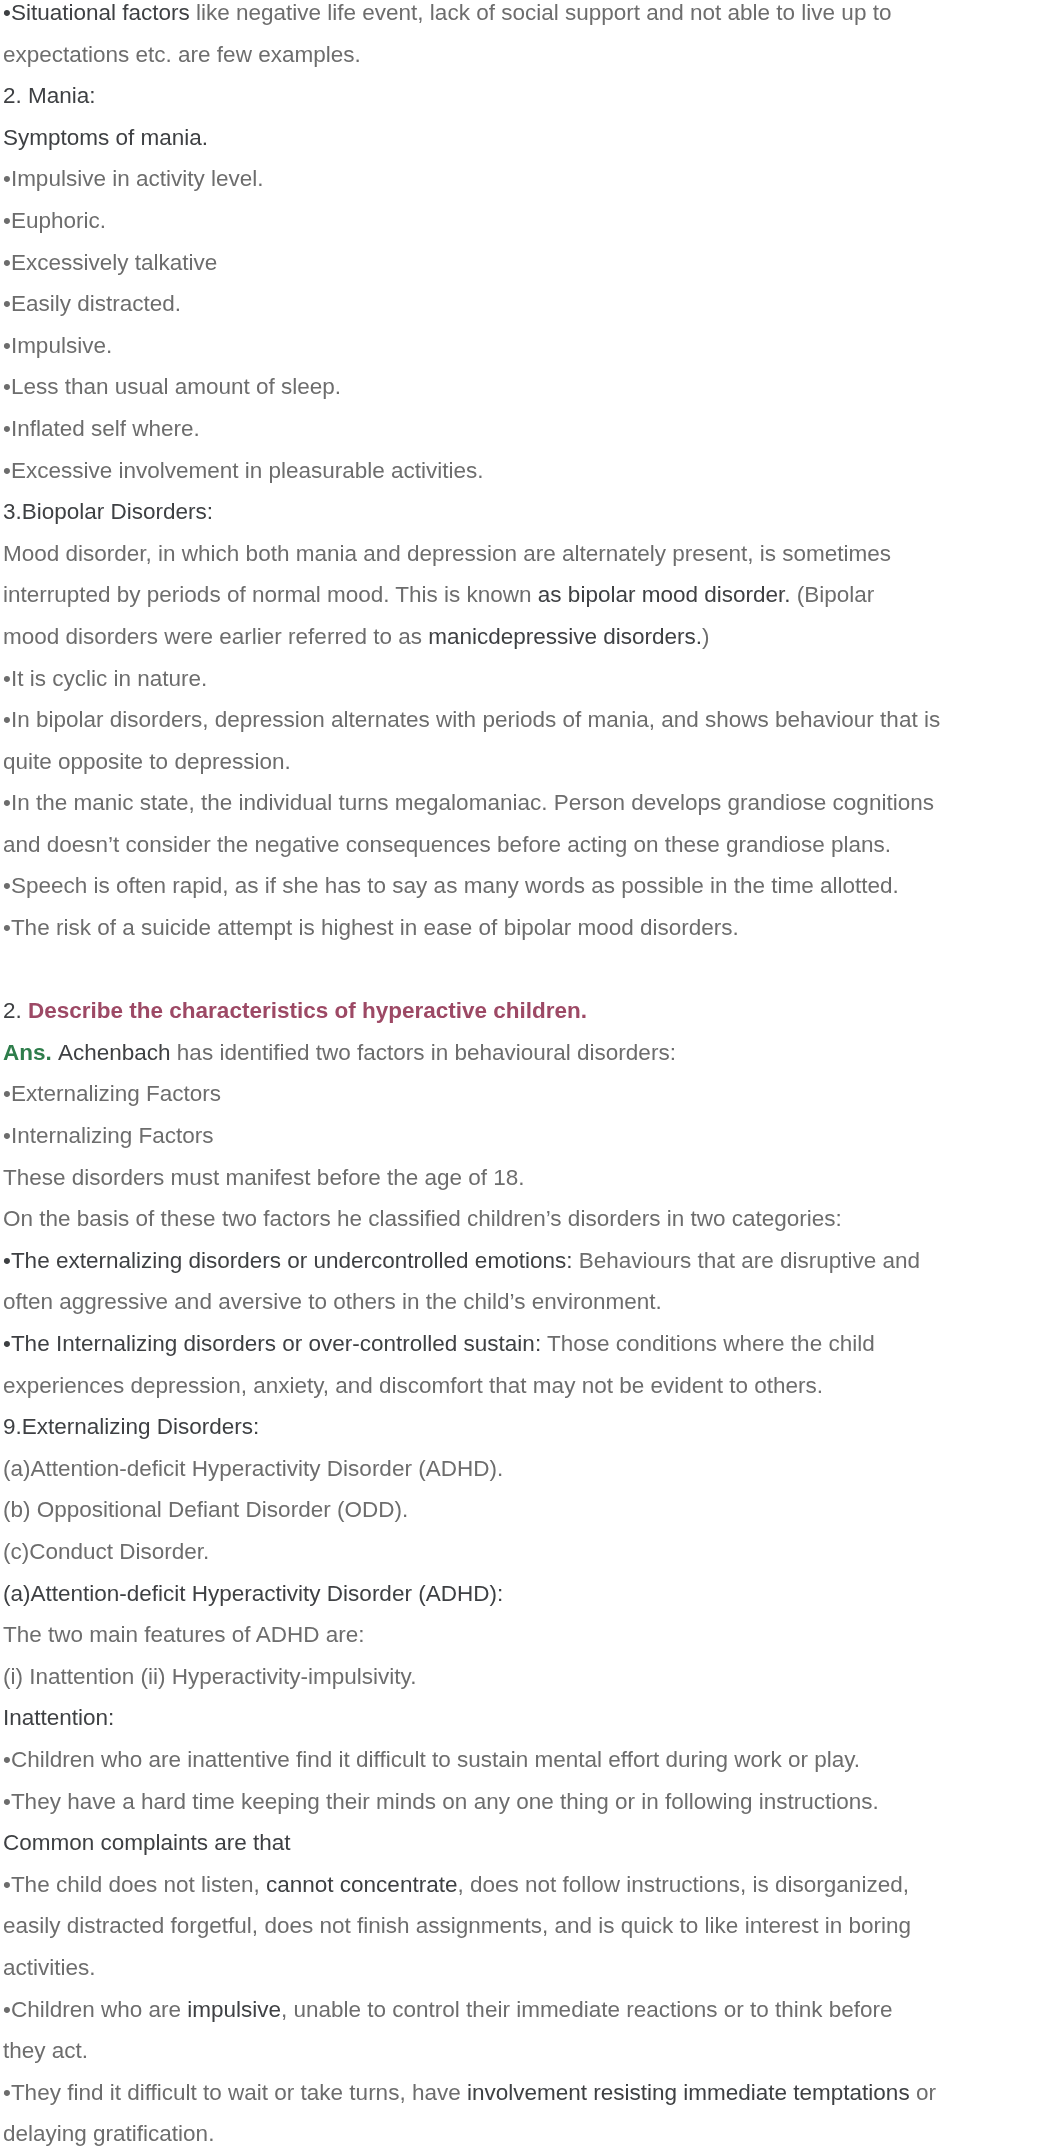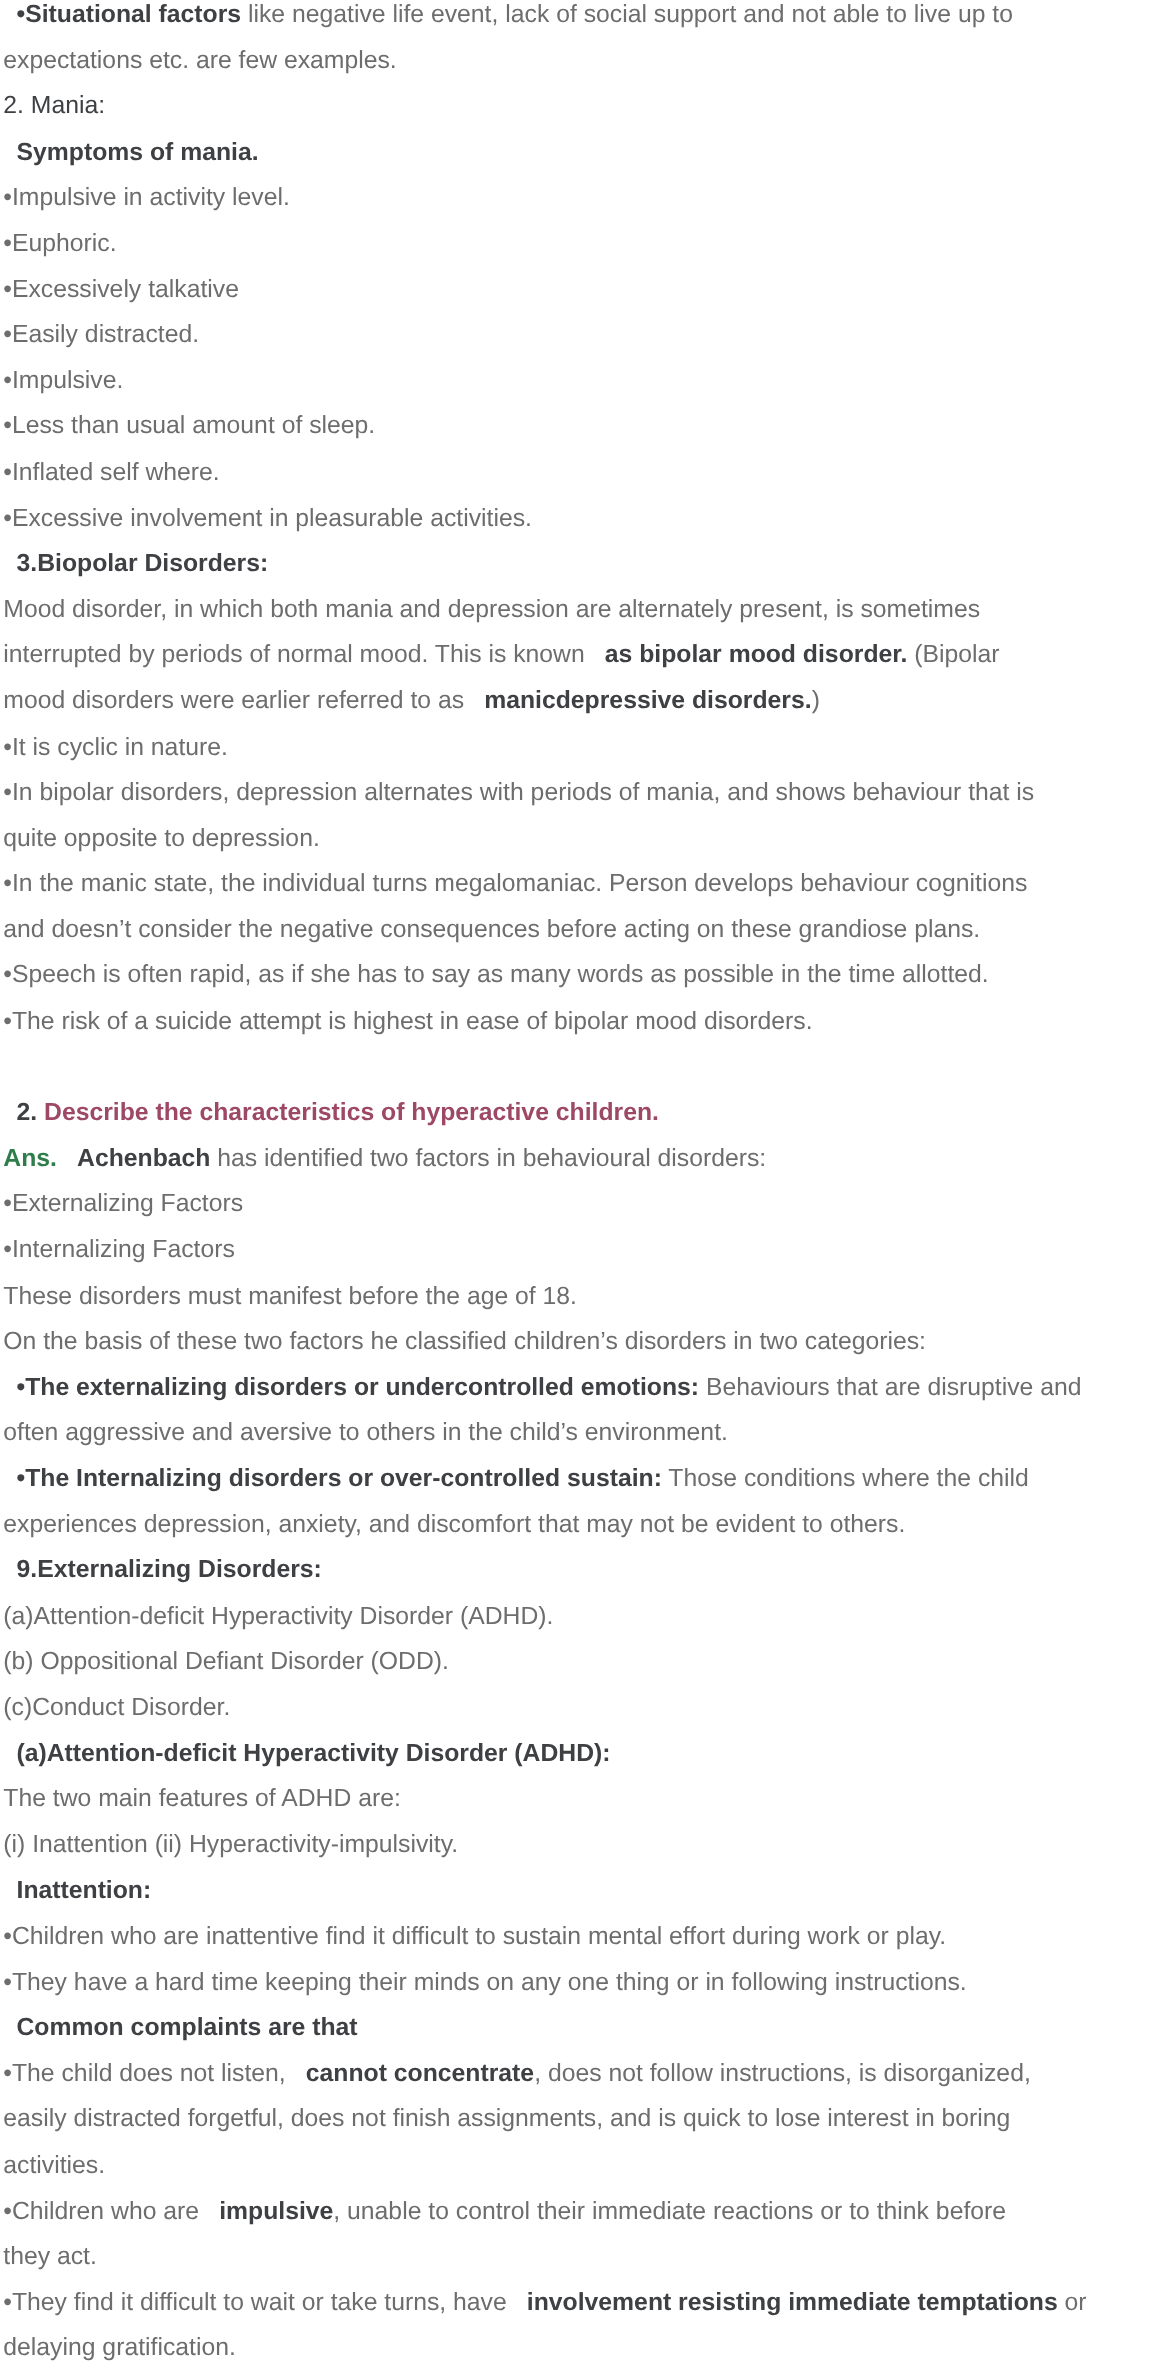--- a/index.html
+++ b/index.html
@@ -24,21 +24,21 @@
   }
   .line {
     white-space: nowrap;
     height: 41.6px;
   }
   .line.blank {
     height: 41.6px;
   }
   .r-body   { color: var(--body, #6d6d6d); font-weight: 400; }
   .r-dark   { color: var(--dark, #3e4043); font-weight: 400; }
-  .r-bold   { color: var(--dark, #3e4043); font-weight: 700; margin-left: 12px; }
+  .r-bold   { color: var(--dark, #3e4043); font-weight: 400; }
   .r-question { color: var(--question, #9d4965); font-weight: 700; }
   .r-green  { color: var(--answer_green, #2e7d4b); font-weight: 700; }
 </style>
 </head>
 <body>
 
 <div id="doc">
     <div class="line"><span class="r-bold">•Situational factors</span><span class="r-body"> like negative life event, lack of social support and not able to live up to</span></div>
     <div class="line"><span class="r-body">expectations etc. are few examples.</span></div>
     <div class="line"><span class="r-dark">2. Mania:</span></div>
@@ -51,21 +51,21 @@
     <div class="line"><span class="r-body">•Less than usual amount of sleep.</span></div>
     <div class="line"><span class="r-body">•Inflated self where.</span></div>
     <div class="line"><span class="r-body">•Excessive involvement in pleasurable activities.</span></div>
     <div class="line"><span class="r-bold">3.Biopolar Disorders:</span></div>
     <div class="line"><span class="r-body">Mood disorder, in which both mania and depression are alternately present, is sometimes</span></div>
     <div class="line"><span class="r-body">interrupted by periods of normal mood. This is known </span><span class="r-bold">as bipolar mood disorder.</span><span class="r-body"> (Bipolar</span></div>
     <div class="line"><span class="r-body">mood disorders were earlier referred to as </span><span class="r-bold">manicdepressive disorders.</span><span class="r-body">)</span></div>
     <div class="line"><span class="r-body">•It is cyclic in nature.</span></div>
     <div class="line"><span class="r-body">•In bipolar disorders, depression alternates with periods of mania, and shows behaviour that is</span></div>
     <div class="line"><span class="r-body">quite opposite to depression.</span></div>
-    <div class="line"><span class="r-body">•In the manic state, the individual turns megalomaniac. Person develops behaviour cognitions</span></div>
+    <div class="line"><span class="r-body">•In the manic state, the individual turns megalomaniac. Person develops grandiose cognitions</span></div>
     <div class="line"><span class="r-body">and doesn’t consider the negative consequences before acting on these grandiose plans.</span></div>
     <div class="line"><span class="r-body">•Speech is often rapid, as if she has to say as many words as possible in the time allotted.</span></div>
     <div class="line"><span class="r-body">•The risk of a suicide attempt is highest in ease of bipolar mood disorders.</span></div>
     <div class="line blank"></div>
     <div class="line"><span class="r-bold">2. </span><span class="r-question">Describe the characteristics of hyperactive children.</span></div>
     <div class="line"><span class="r-green">Ans. </span><span class="r-bold">Achenbach</span><span class="r-body"> has identified two factors in behavioural disorders:</span></div>
     <div class="line"><span class="r-body">•Externalizing Factors</span></div>
     <div class="line"><span class="r-body">•Internalizing Factors</span></div>
     <div class="line"><span class="r-body">These disorders must manifest before the age of 18.</span></div>
     <div class="line"><span class="r-body">On the basis of these two factors he classified children’s disorders in two categories:</span></div>
@@ -78,19 +78,19 @@
     <div class="line"><span class="r-body">(b) Oppositional Defiant Disorder (ODD).</span></div>
     <div class="line"><span class="r-body">(c)Conduct Disorder.</span></div>
     <div class="line"><span class="r-bold">(a)Attention-deficit Hyperactivity Disorder (ADHD):</span></div>
     <div class="line"><span class="r-body">The two main features of ADHD are:</span></div>
     <div class="line"><span class="r-body">(i) Inattention (ii) Hyperactivity-impulsivity.</span></div>
     <div class="line"><span class="r-bold">Inattention:</span></div>
     <div class="line"><span class="r-body">•Children who are inattentive find it difficult to sustain mental effort during work or play.</span></div>
     <div class="line"><span class="r-body">•They have a hard time keeping their minds on any one thing or in following instructions.</span></div>
     <div class="line"><span class="r-bold">Common complaints are that</span></div>
     <div class="line"><span class="r-body">•The child does not listen, </span><span class="r-bold">cannot concentrate</span><span class="r-body">, does not follow instructions, is disorganized,</span></div>
-    <div class="line"><span class="r-body">easily distracted forgetful, does not finish assignments, and is quick to lose interest in boring</span></div>
+    <div class="line"><span class="r-body">easily distracted forgetful, does not finish assignments, and is quick to like interest in boring</span></div>
     <div class="line"><span class="r-body">activities.</span></div>
     <div class="line"><span class="r-body">•Children who are </span><span class="r-bold">impulsive</span><span class="r-body">, unable to control their immediate reactions or to think before</span></div>
     <div class="line"><span class="r-body">they act.</span></div>
     <div class="line"><span class="r-body">•They find it difficult to wait or take turns, have </span><span class="r-bold">involvement resisting immediate temptations</span><span class="r-body"> or</span></div>
     <div class="line"><span class="r-body">delaying gratification.</span></div>
   </div>
 
 </body></html>

